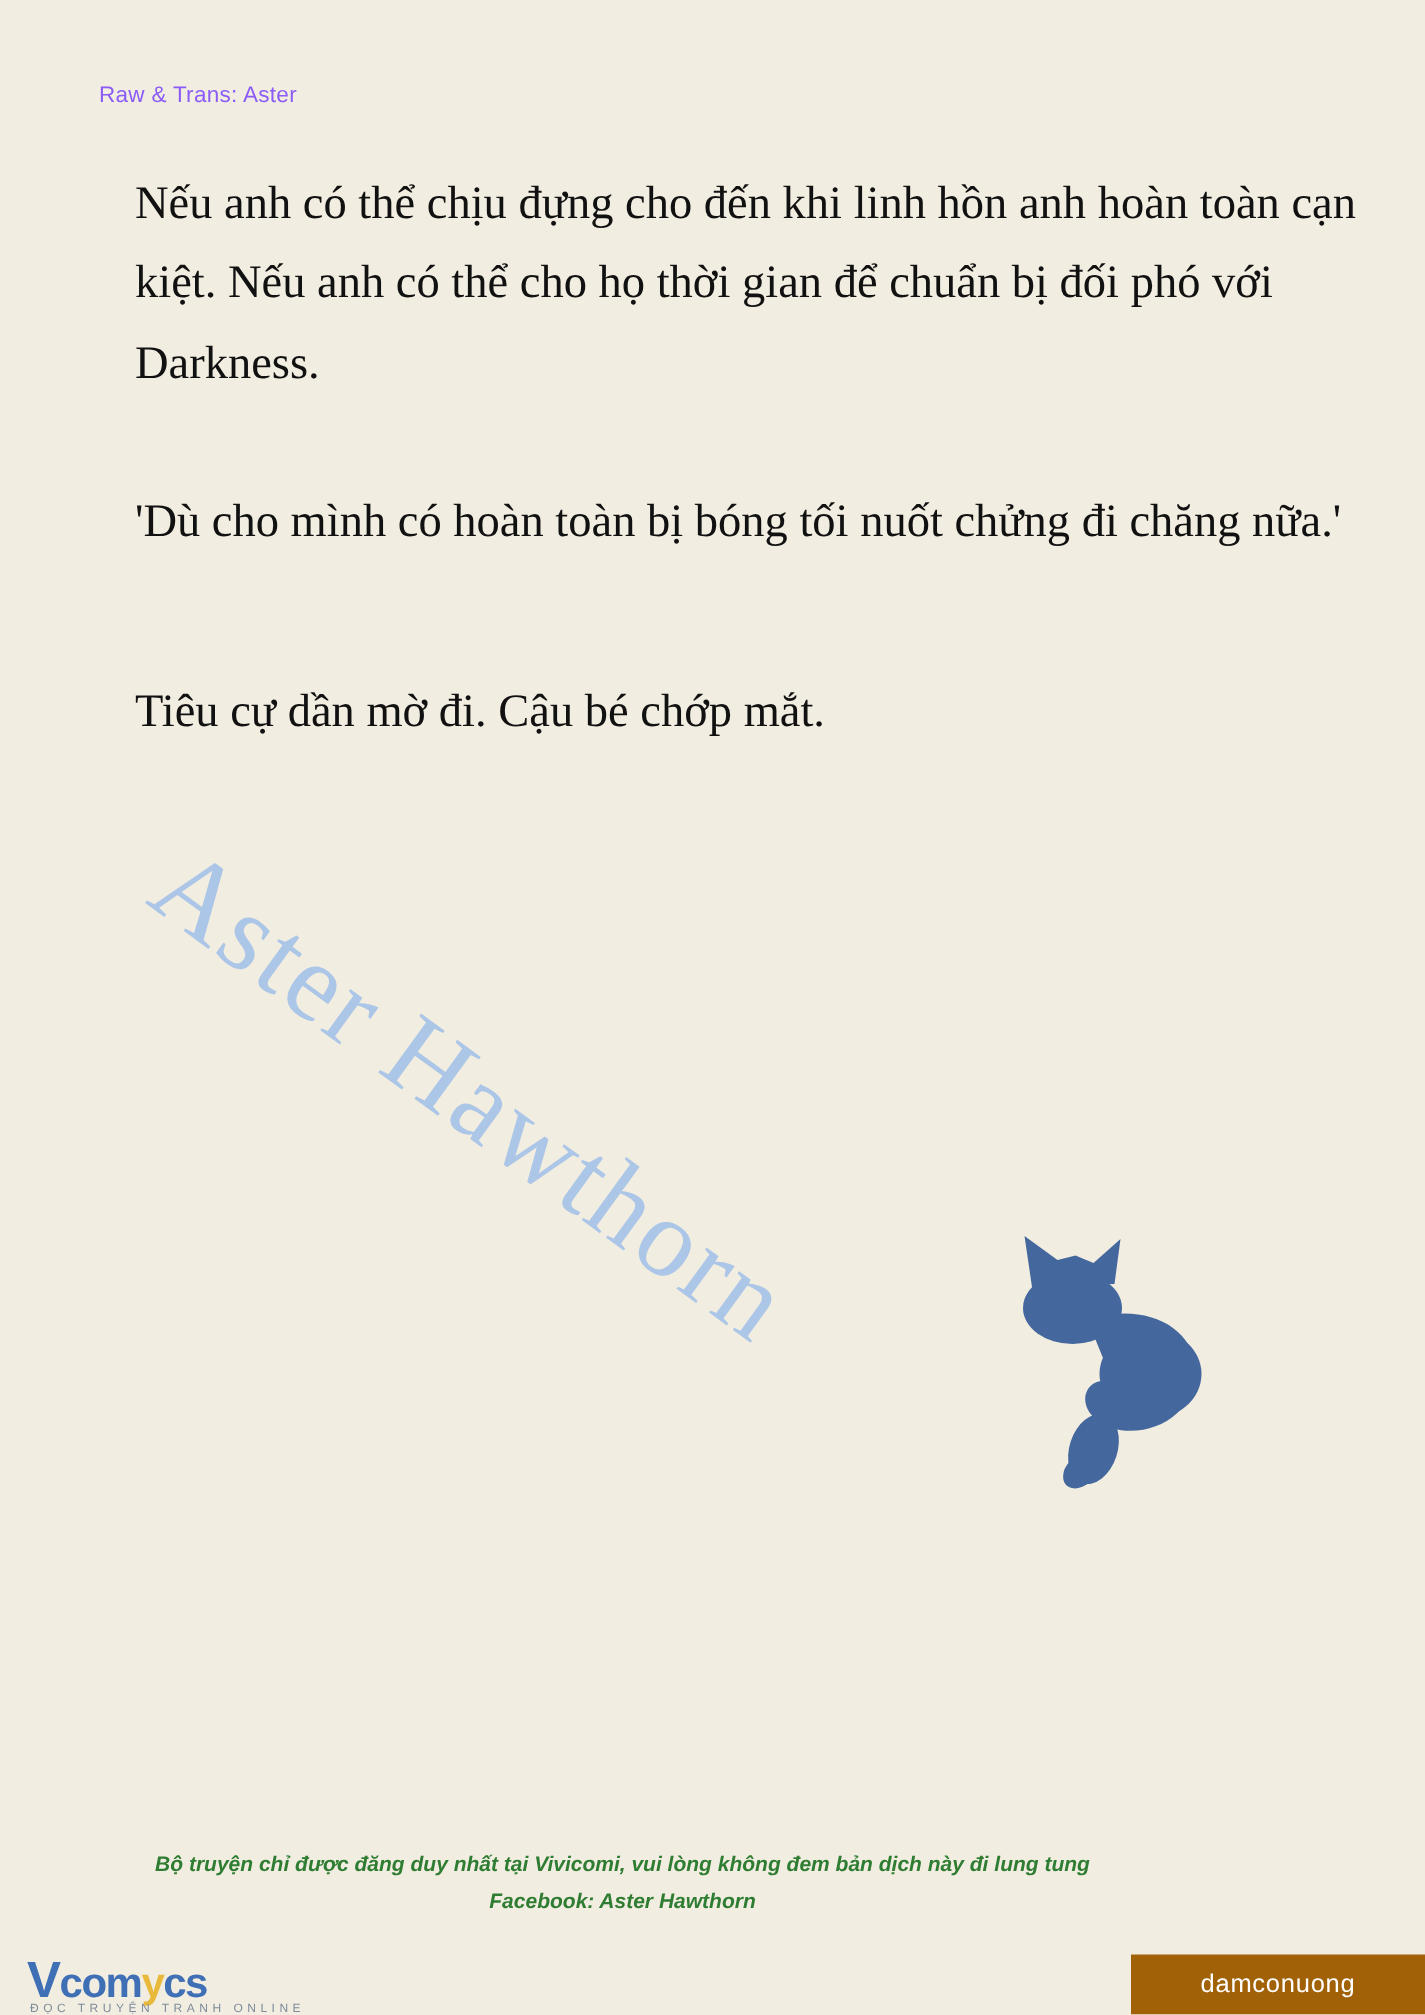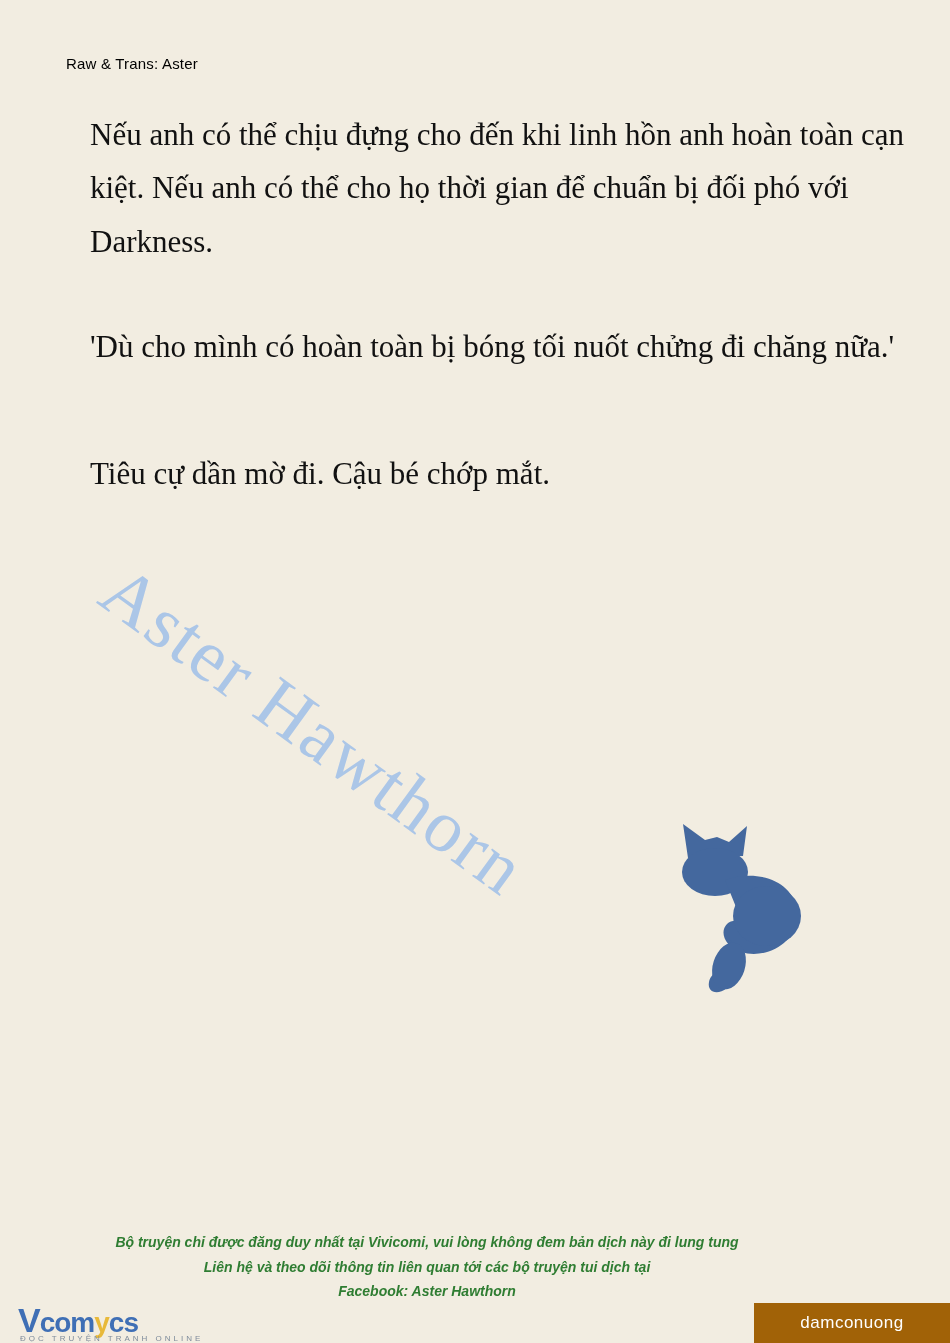--- a/index.html
+++ b/index.html
@@ -19,21 +19,21 @@
     width: 950px;
     height: 1343px;
     background: #f2ede1;
     overflow: hidden;
   }
   .credit-header {
     position: absolute;
     left: 66px;
     top: 55px;
     font-size: 15px;
-    color: #000000;
+    color: #8b5cf6;
     font-family: "Liberation Sans", sans-serif;
     letter-spacing: 0.2px;
   }
   .story {
     position: absolute;
     left: 66px;
     top: 108px;
     width: 820px;
     font-family: "Liberation Serif", serif;
     font-size: 31px;
@@ -80,21 +80,20 @@
     left: 0;
     top: 1230px;
     width: 830px;
     text-align: center;
     color: #2f7d32;
     font-family: "Liberation Sans", sans-serif;
     font-size: 14px;
     font-weight: bold;
     font-style: italic;
     line-height: 1.75;
-    padding-left: 12px;
   }
   .footer-notes div { padding: 0; }
   .bottom-bar {
     position: absolute;
     left: 0;
     bottom: 0;
     width: 950px;
     height: 44px;
   }
   .brand {
@@ -160,21 +159,20 @@
         <path d="M70,60 C104,48 140,62 142,92 C144,122 112,140 86,132 C70,127 64,112 72,104 C80,96 96,104 92,114"></path>
         <path d="M76,120 C86,140 84,158 72,168 C62,176 52,172 54,162 C56,152 68,150 70,138"></path>
         <ellipse cx="112" cy="96" rx="34" ry="30"></ellipse>
         <ellipse cx="74" cy="146" rx="16" ry="24" transform="rotate(18 74 146)"></ellipse>
       </g>
     </svg>
   </div>
 
   <div class="footer-notes">
     <div>Bộ truyện chỉ được đăng duy nhất tại Vivicomi, vui lòng không đem bản dịch này đi lung tung</div>
-    <div>Liên hệ và theo dõi thông tin liên quan tới các bộ truyện tui dịch tại</div>
     <div>Facebook: Aster Hawthorn</div>
   </div>
 
   <div class="bottom-bar">
     <div class="brand">
       <span class="v">V</span><span class="com">com</span><span class="y">y</span><span class="cs">cs</span>
     </div>
     <div class="brand-sub">ĐỌC TRUYỆN TRANH ONLINE</div>
     <div class="site-tag">damconuong</div>
   </div>

